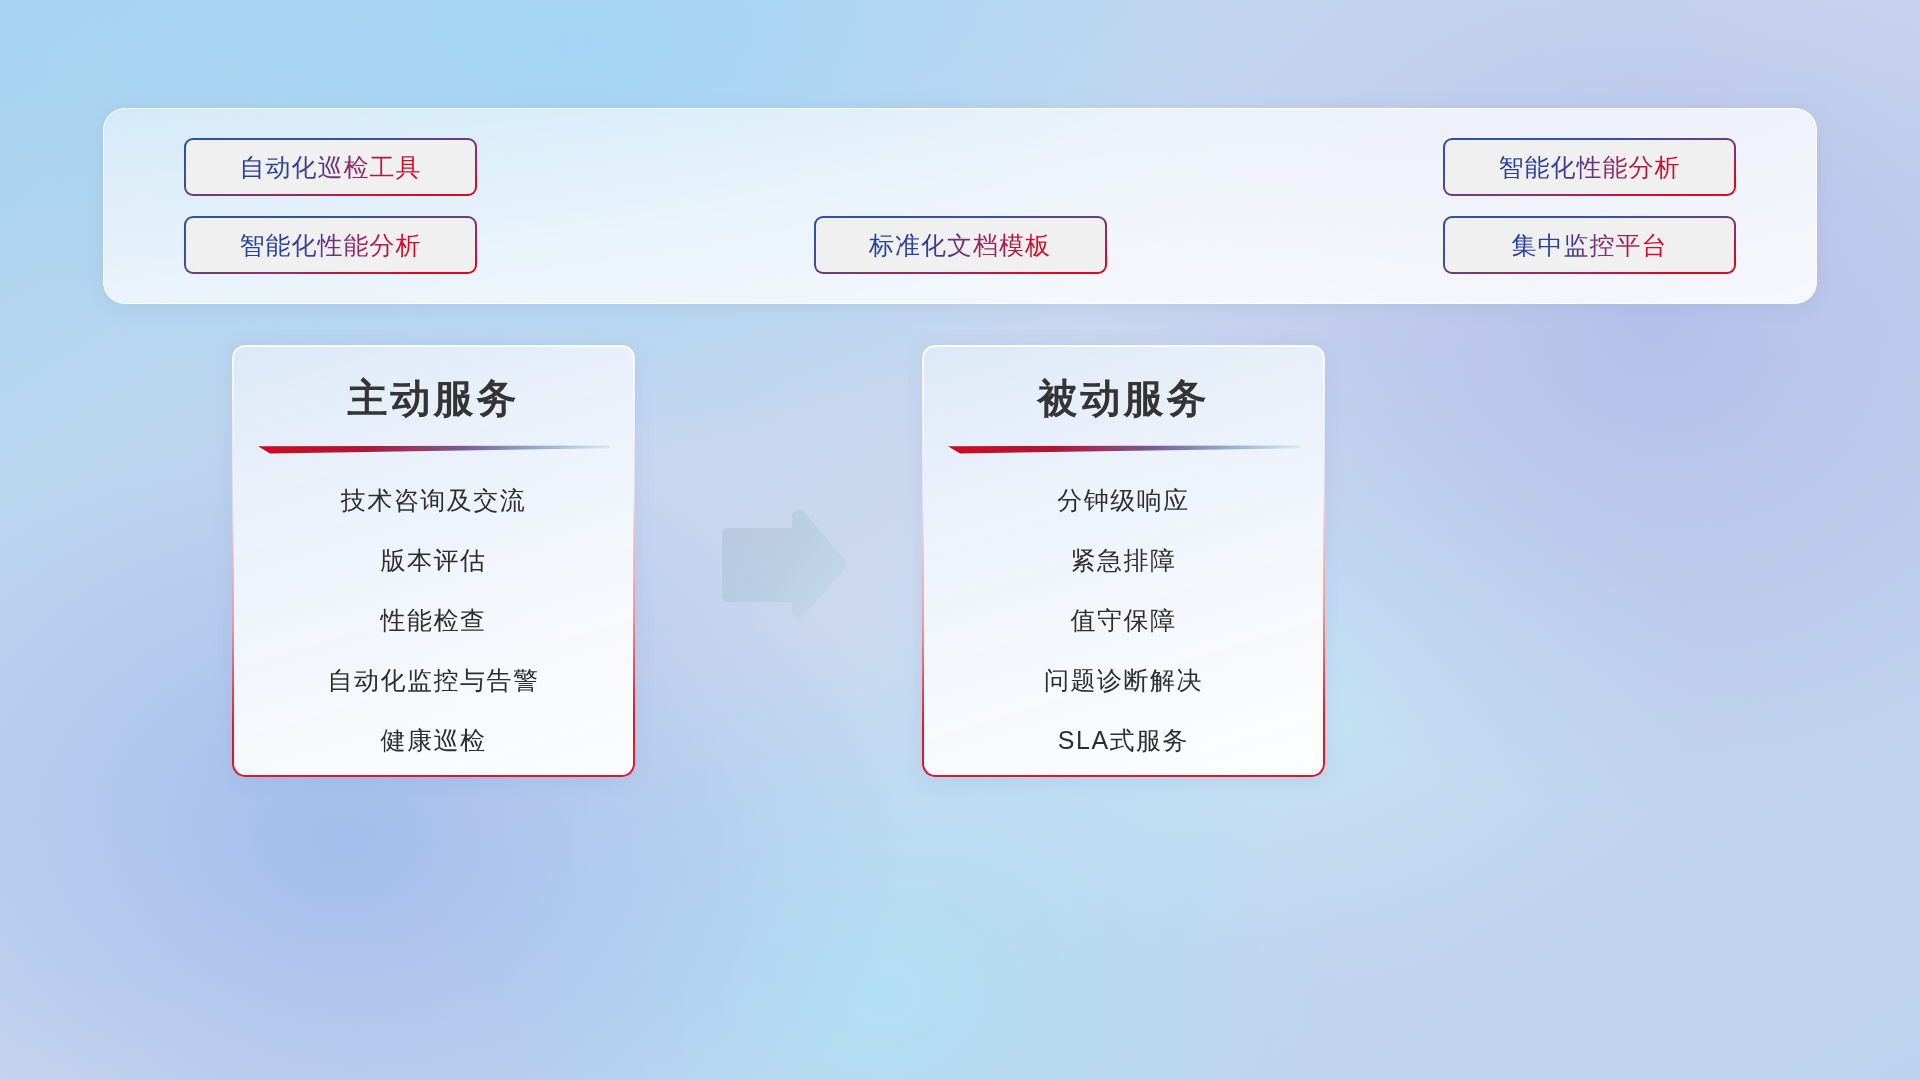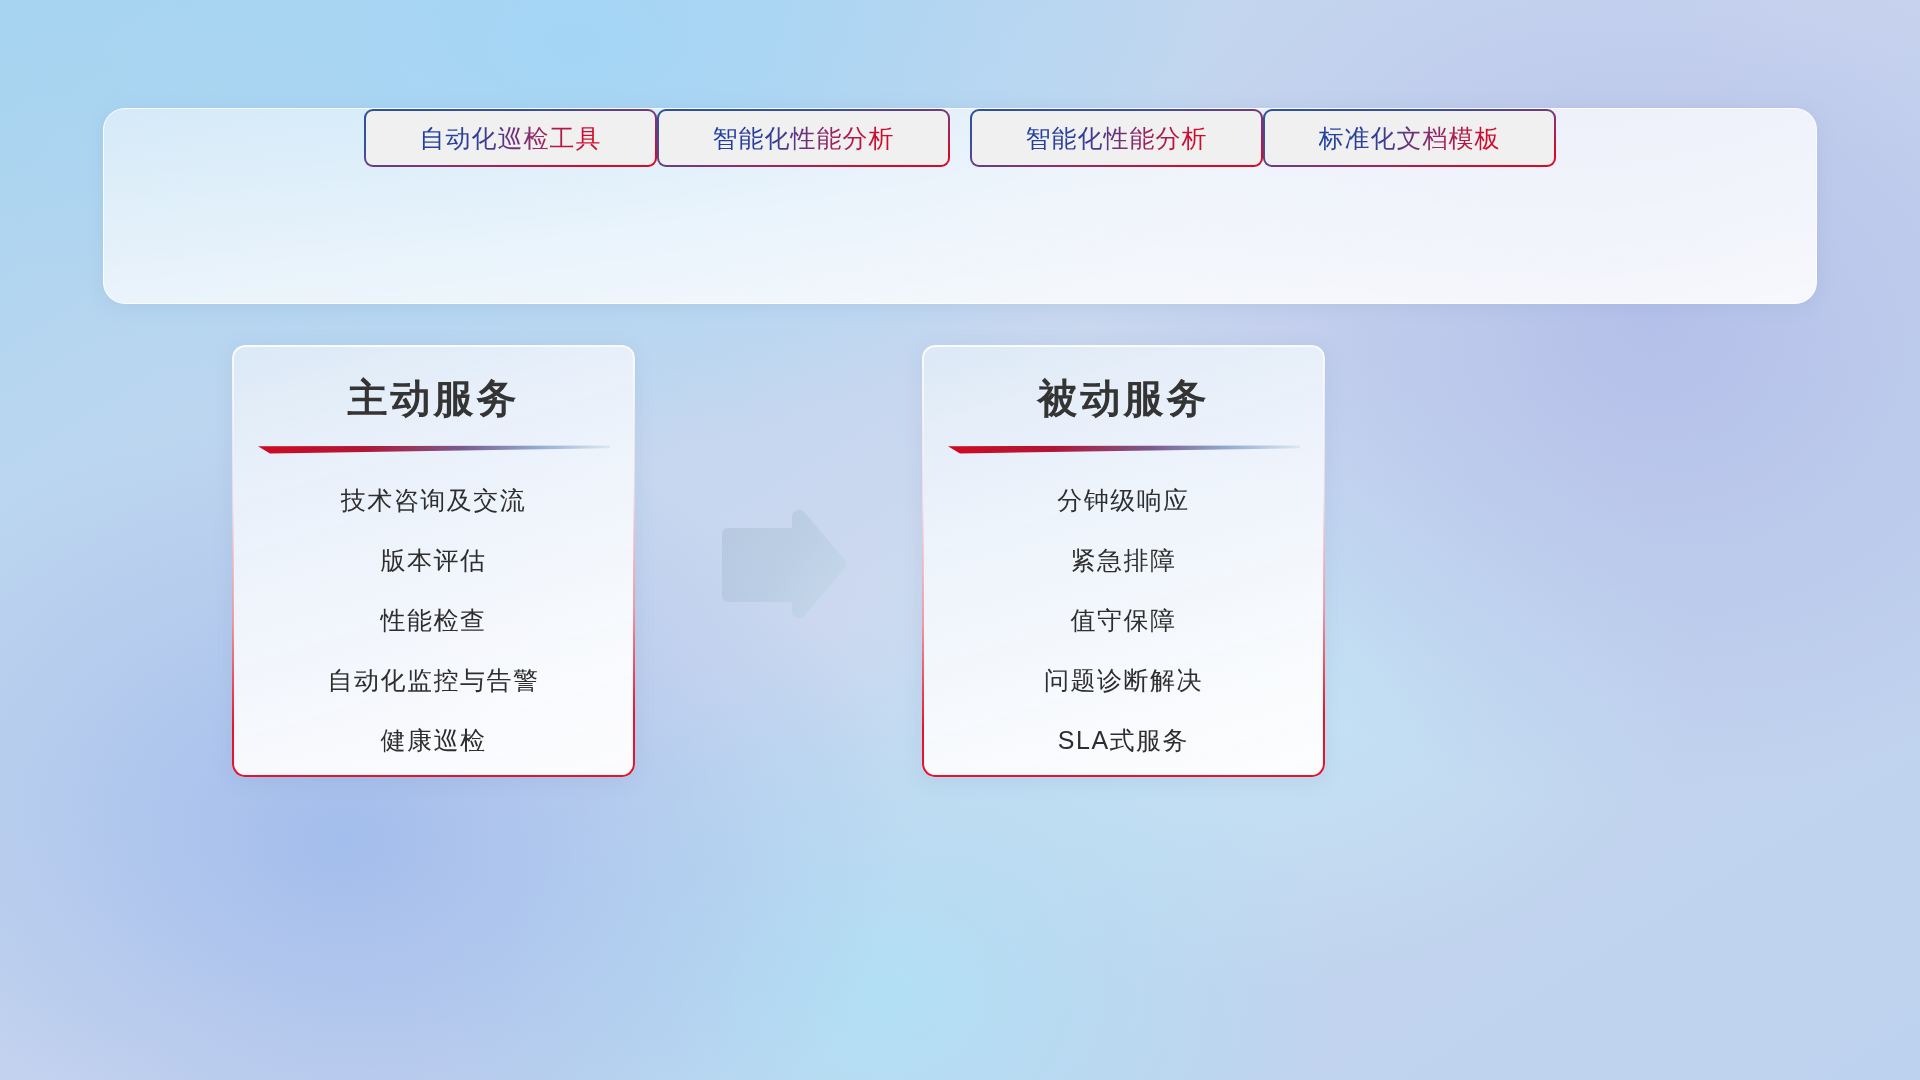--- a/index.html
+++ b/index.html
@@ -24,21 +24,21 @@
   }
 
   
   #top-panel {
     position:absolute; left:103px; top:108px;
     width:1714px; height:196px;
     border-radius:22px;
     background:linear-gradient(172deg, rgba(255,255,255,.50) 0%, rgba(255,255,255,.72) 45%, rgba(255,255,255,.88) 100%);
     border:1px solid rgba(255,255,255,.85);
     box-shadow:0 2px 18px rgba(120,150,190,.18);
-    display:flex; flex-direction:row;
+    display:flex; flex-direction:column;
     justify-content:center;
     padding:0 80px;
     gap:20px;
   }
   .chip-row { display:flex; justify-content:space-between; }
 
   .chip {
     position:relative;
     width:293px; height:58px;
     border-radius:9px;
@@ -146,20 +146,23 @@
       </div>
     </div>
 
     <div class="chip-row">
       <div class="chip">
         <span class="chip-text">智能化性能分析</span>
       </div>
       <div class="chip">
         <span class="chip-text">标准化文档模板</span>
       </div>
+      <div class="chip">
+        <span class="chip-text">集中监控平台</span>
+      </div>
     </div>
 
   </div>
 
   <div class="card" id="card-left">
     <div class="card-title">主动服务</div>
 
     <div class="title-rule">
       <svg width="352" height="9" viewBox="0 0 352 9" xmlns="http://www.w3.org/2000/svg">
         <defs>

